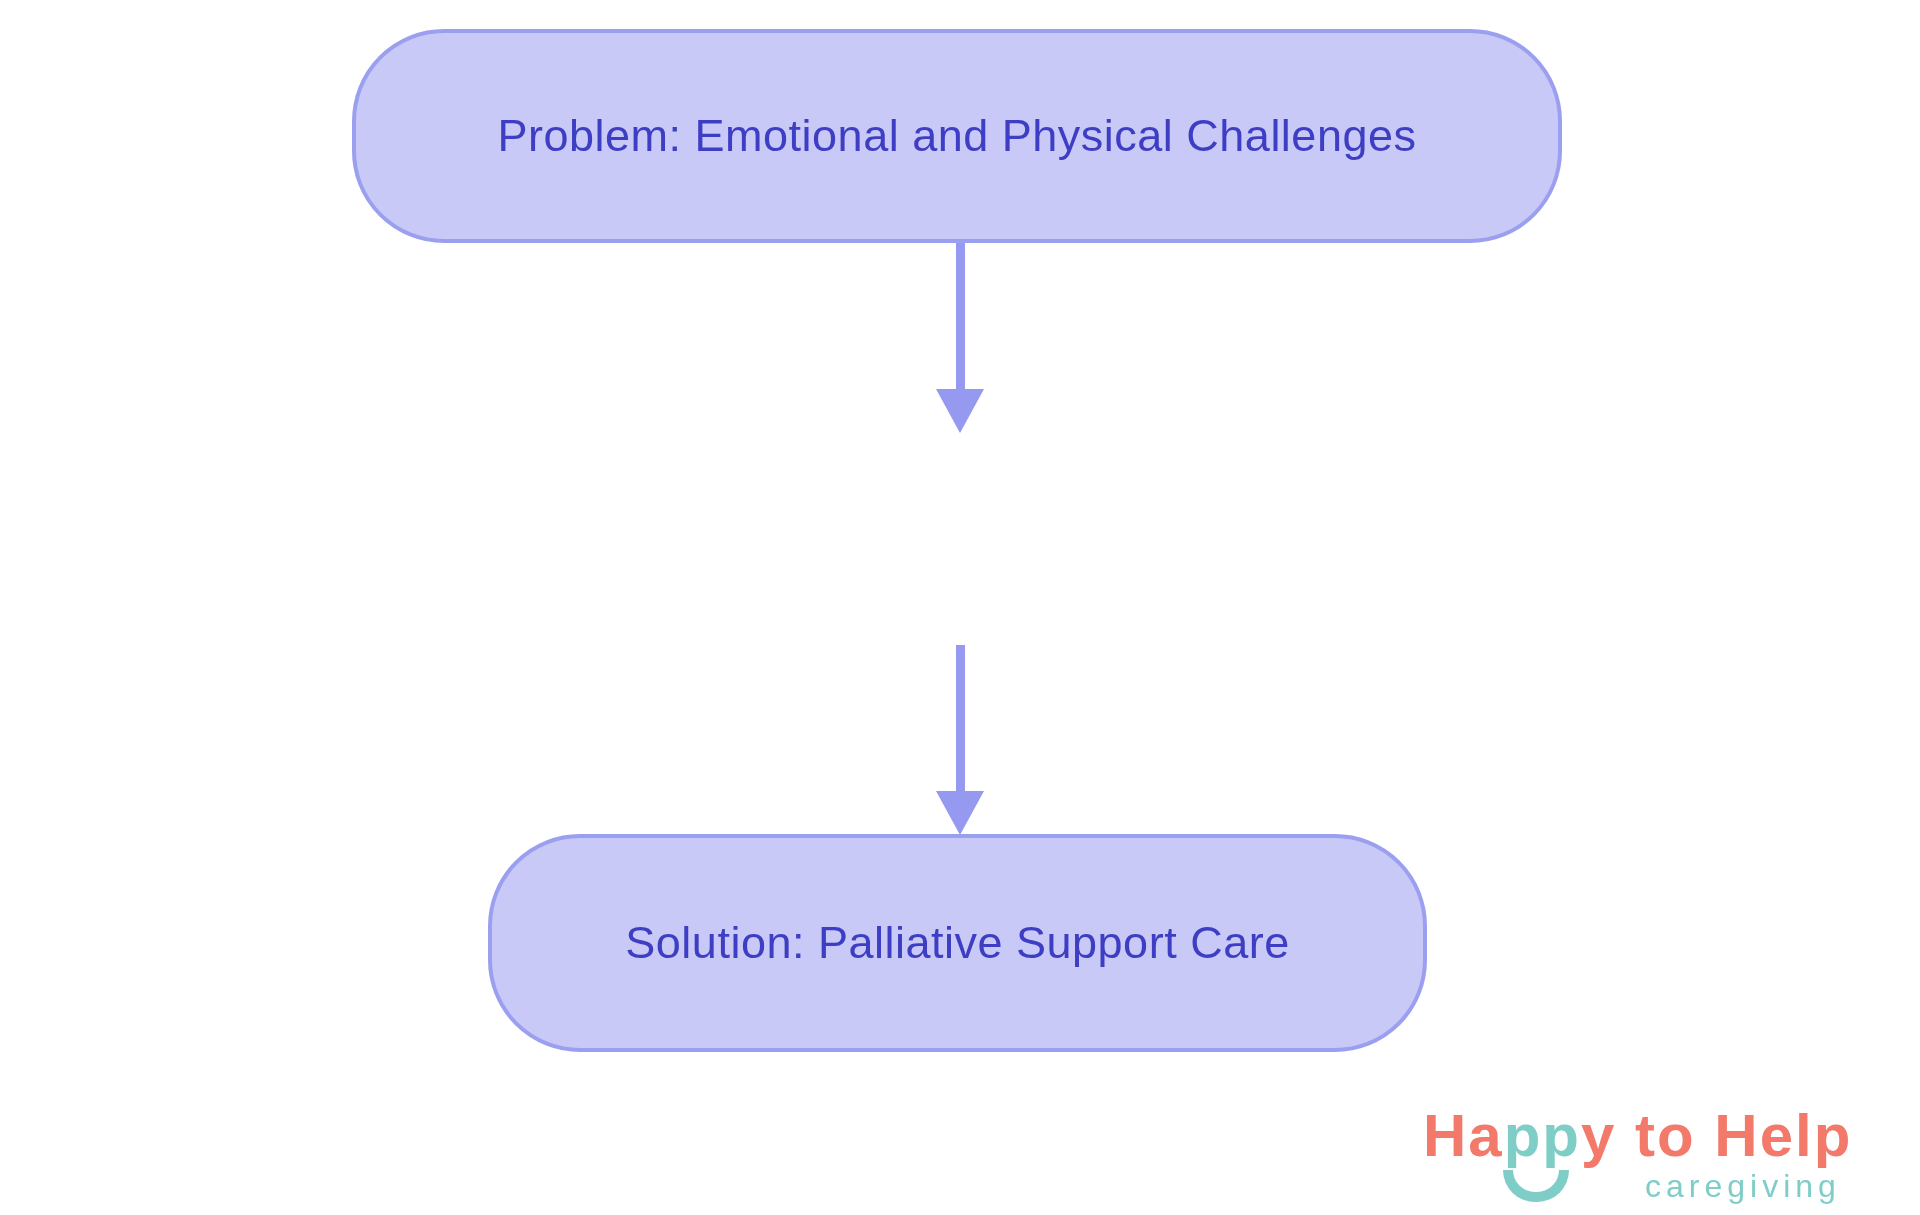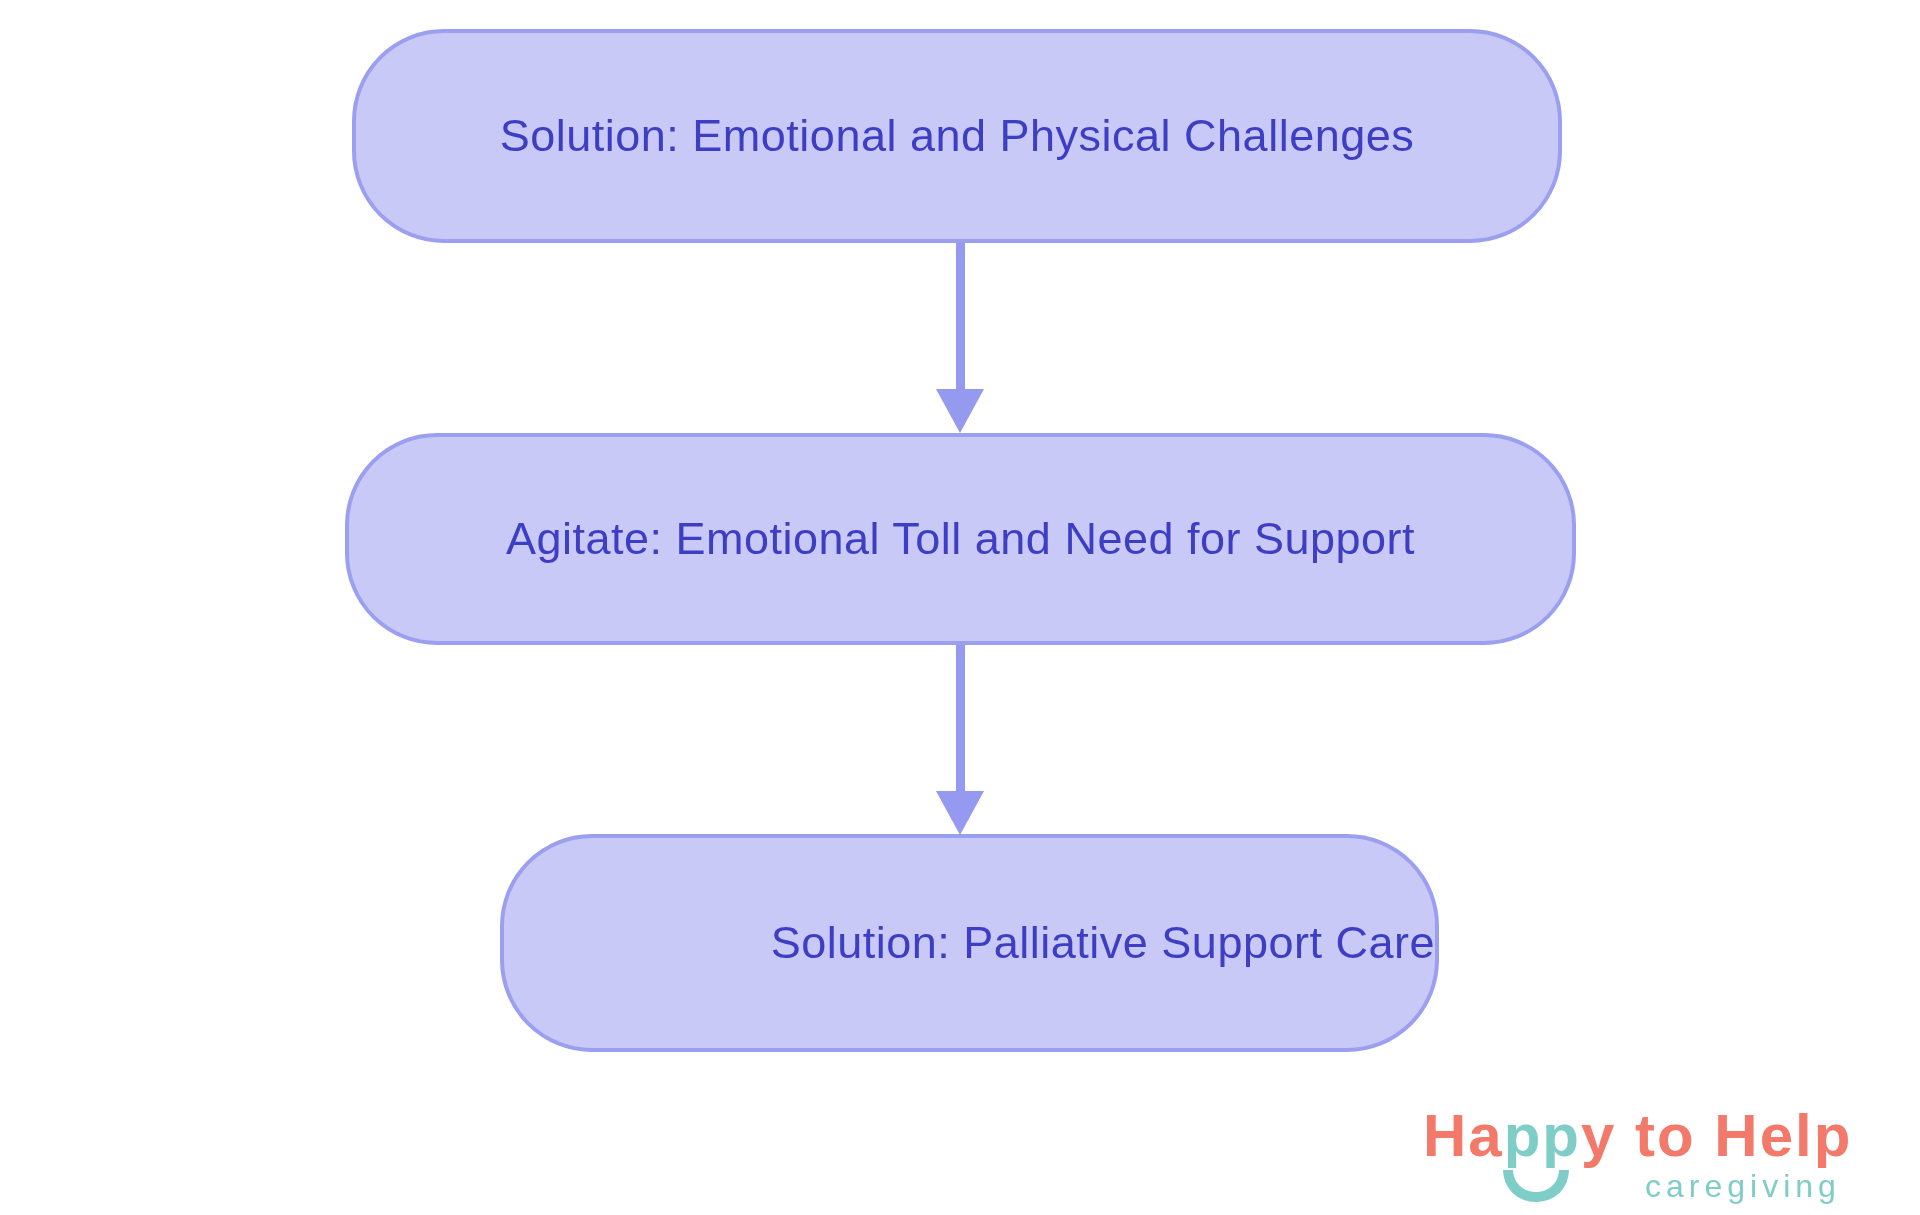--- a/index.html
+++ b/index.html
@@ -30,21 +30,21 @@
   .node-label {
     color: var(--node-text, #3e3ec4);
     font-size: 45px;
     font-weight: 400;
     text-align: center;
     white-space: nowrap;
     letter-spacing: 0.5px;
   }
   .node-1 { left: 352px; top: 29px;  width: 1210px; height: 214px; }
   .node-2 { left: 345px; top: 433px; width: 1231px; height: 212px; }
-  .node-3 { left: 500px; top: 834px; width: 939px;  height: 218px; justify-content: flex-end; }
+  .node-3 { left: 488px; top: 834px; width: 939px;  height: 218px; }
 
   
   .arrow-stem {
     position: absolute;
     left: 956px;
     width: 9px;
     background: var(--arrow, #9599ef);
   }
   .stem-1 { top: 243px; height: 148px; }
   .stem-2 { top: 645px; height: 148px; }
@@ -101,29 +101,26 @@
     color: var(--logo-teal, #7ecdc7);
     white-space: nowrap;
   }
 </style>
 </head>
 <body>
 
 <div class="canvas">
 
   <div class="node node-1">
-    <div class="node-label">Solution: Emotional and Physical Challenges</div>
+    <div class="node-label">Problem: Emotional and Physical Challenges</div>
   </div>
 
   <div class="arrow-stem stem-1"></div>
   <div class="arrow-head head-1"></div>
 
-  <div class="node node-2">
-    <div class="node-label">Agitate: Emotional Toll and Need for Support</div>
-  </div>
 
   <div class="arrow-stem stem-2"></div>
   <div class="arrow-head head-2"></div>
 
   <div class="node node-3">
     <div class="node-label">Solution: Palliative Support Care</div>
   </div>
 
   <div class="logo">
     <div class="logo-main"><span class="coral">Ha</span><span class="teal">pp</span><span class="coral">y to Help</span><span class="smile"></span></div>

